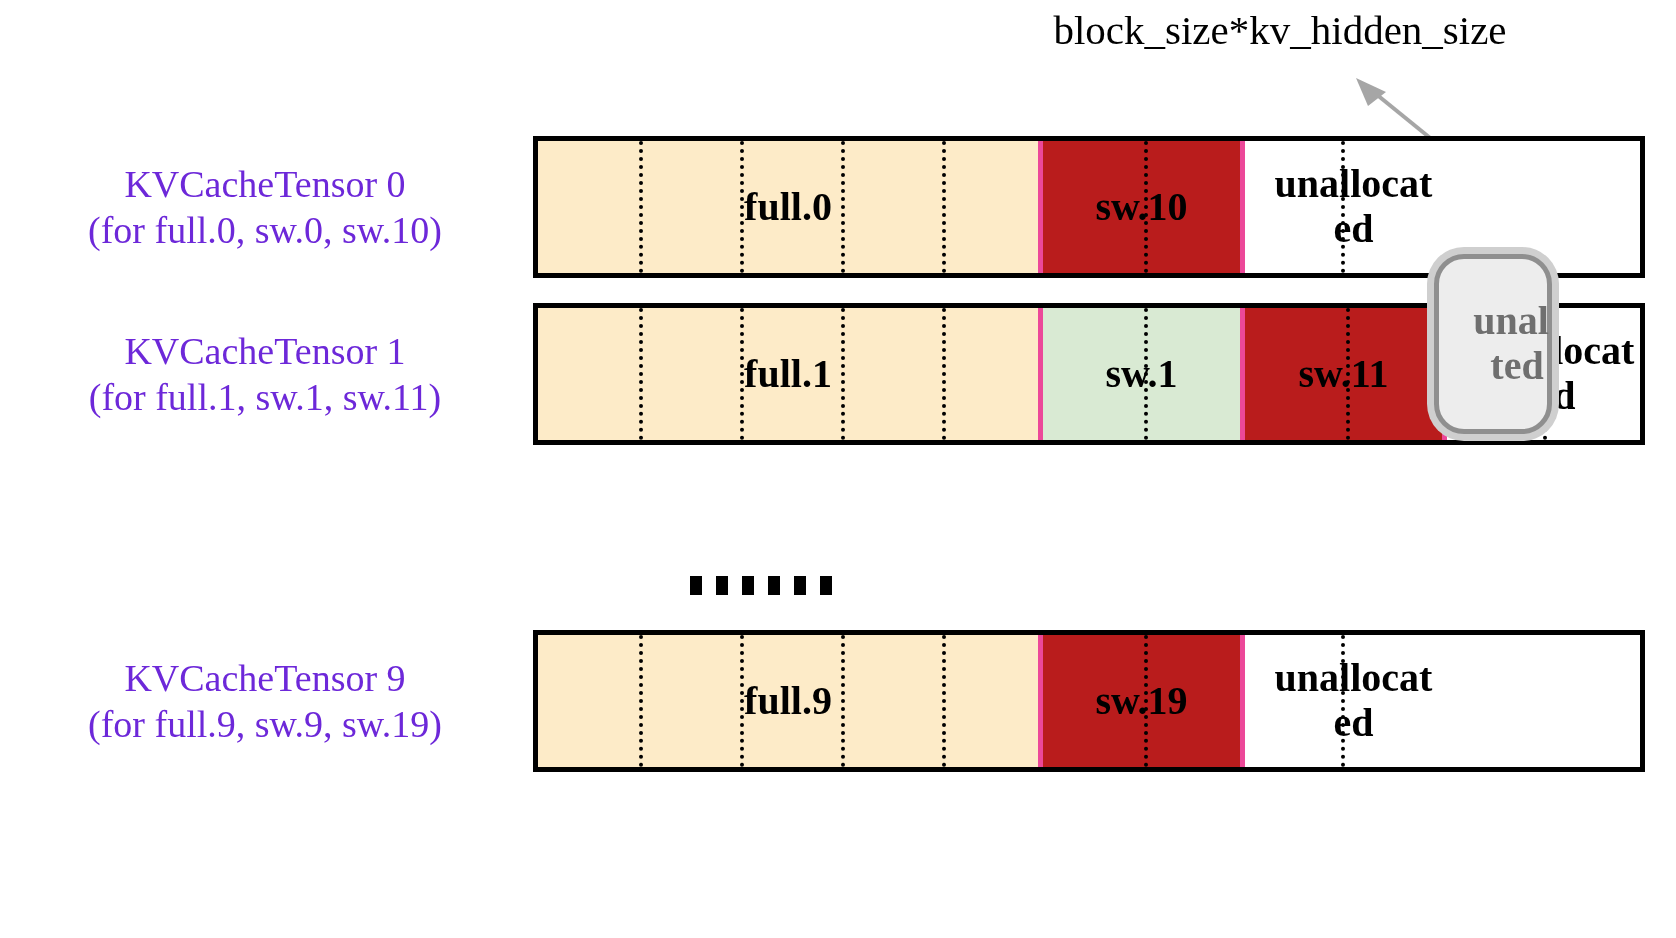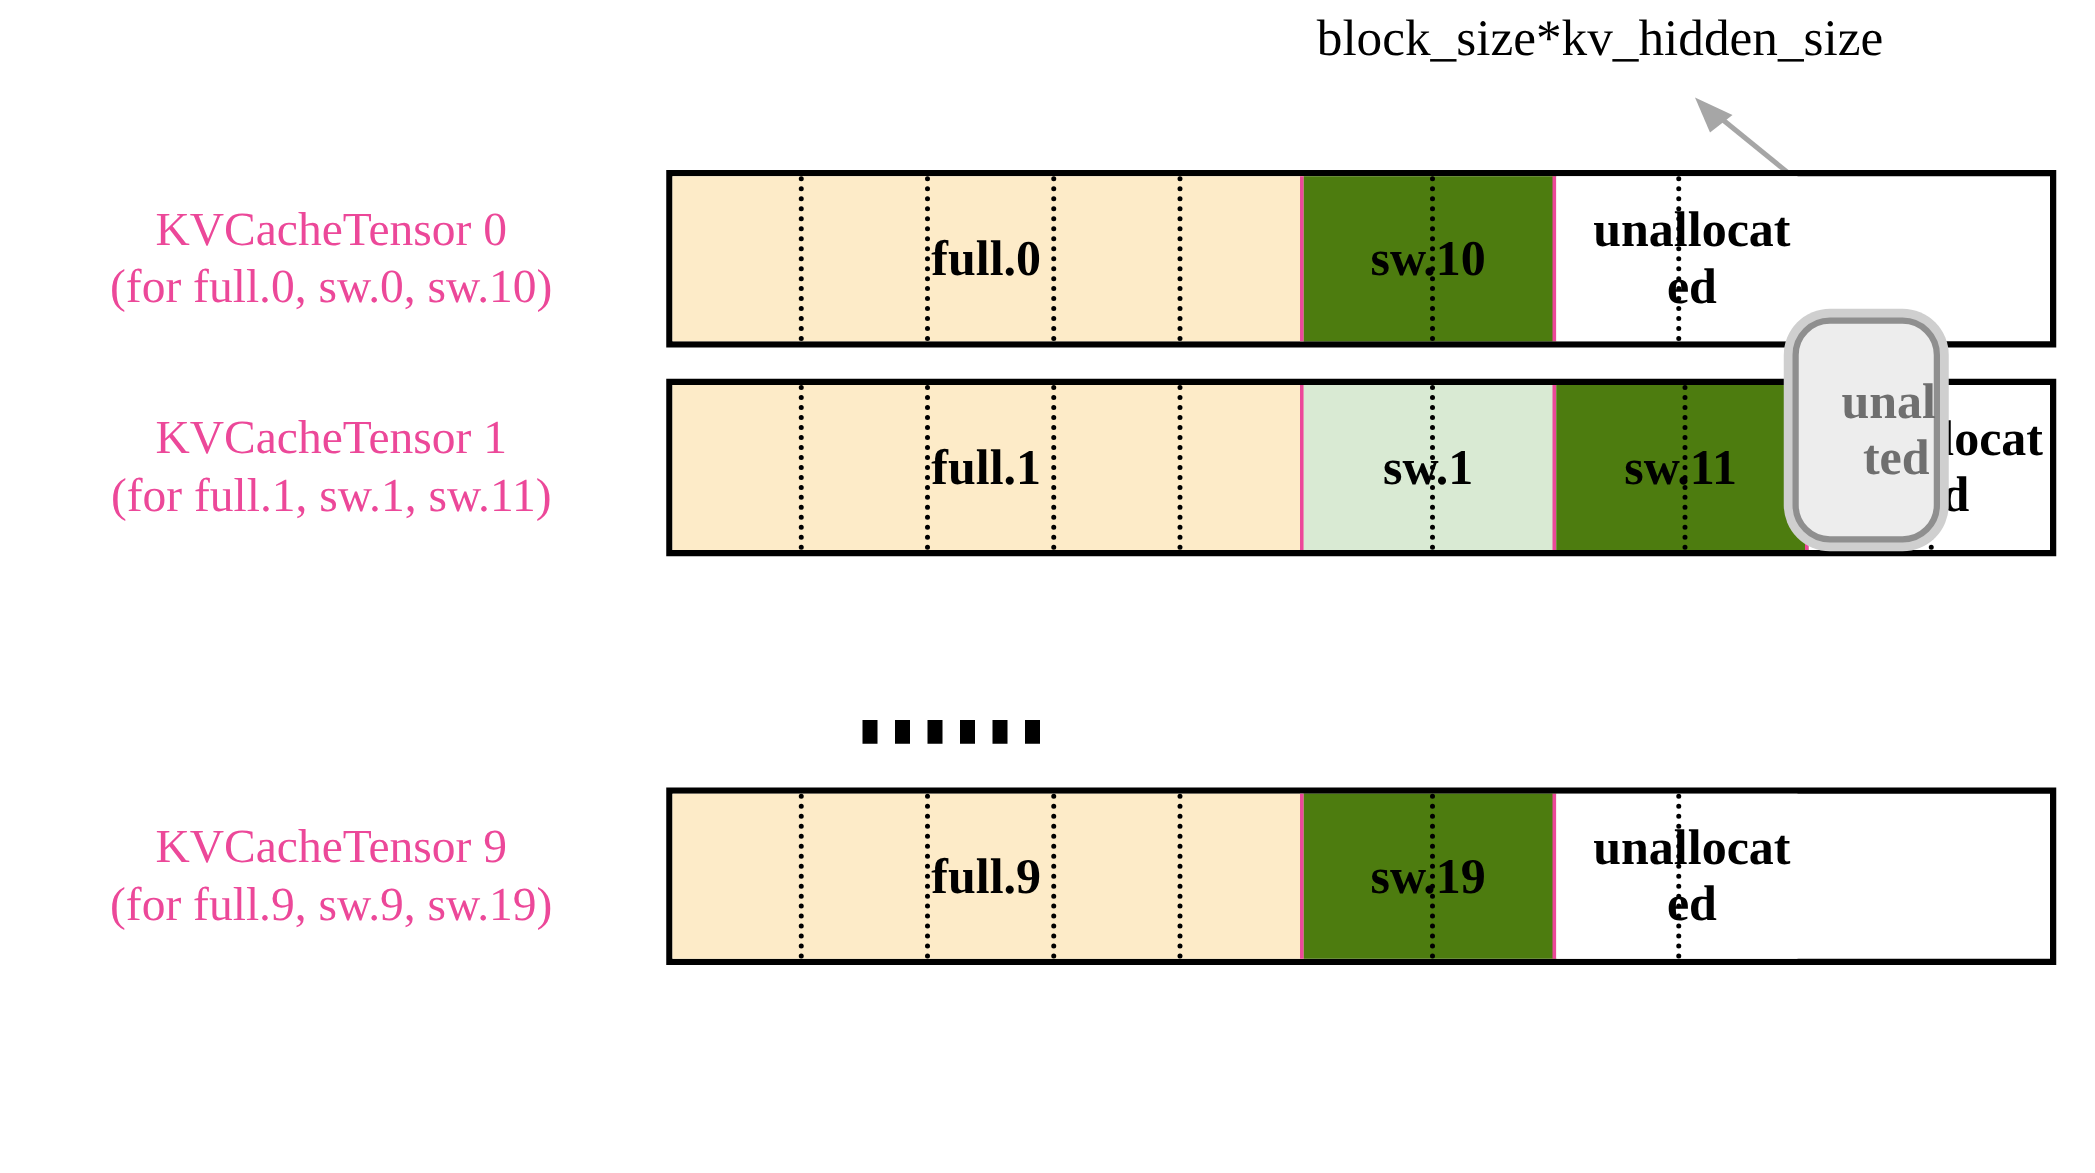--- a/index.html
+++ b/index.html
@@ -61,21 +61,21 @@
 
   .row-label {
     position: absolute;
     left: 20px;
     top: 50%;
     transform: translateY(-50%);
     width: 490px;
     text-align: center;
     font-size: 38px;
     line-height: 1.22;
-    color: #ec4899;
+    color: #6d28d9;
   }
   .row-label .l1 { display: block; }
   .row-label .l2 { display: block; }
 
   
   .bar {
     position: absolute;
     left: 533px;
     top: 0;
     width: 1112px;
@@ -86,28 +86,28 @@
     background: #ffffff;
   }
 
   .seg {
     position: relative;
     box-sizing: border-box;
     display: flex;
     align-items: center;
     justify-content: center;
     height: 100%;
-    border-right: 3px solid #ec4899;
+    border-right: 5px solid #ec4899;
     overflow: visible;
   }
   .seg:last-child { border-right: none; padding-left: 24px; }
 
   .seg-full { width: 505px; background: #fdebc8; }
   .seg-sw   { width: 202px; background: #d9ead3; }
-  .seg-sw1  { width: 202px; background: #4d7c0f; }
+  .seg-sw1  { width: 202px; background: #b91c1c; }
   .seg-un   { width: 193px; background: #ffffff; }
 
   .seg-text {
     position: relative;
     z-index: 3;
     font-size: 40px;
     font-weight: bold;
     line-height: 1.12;
     text-align: center;
     color: #000000;

